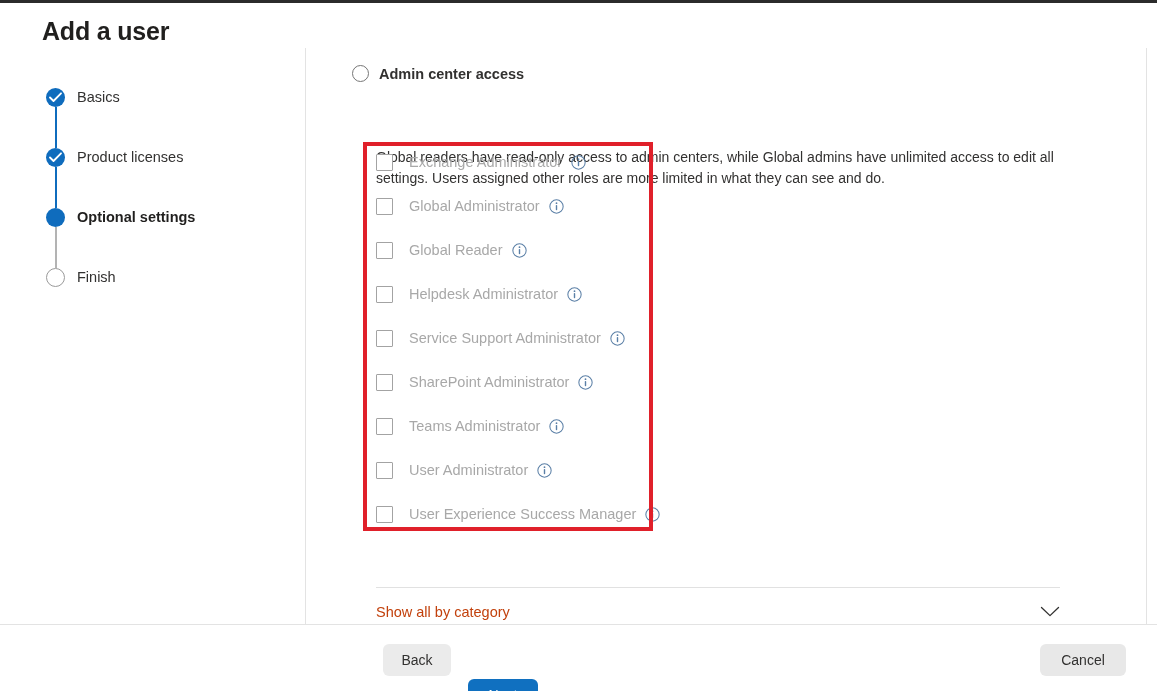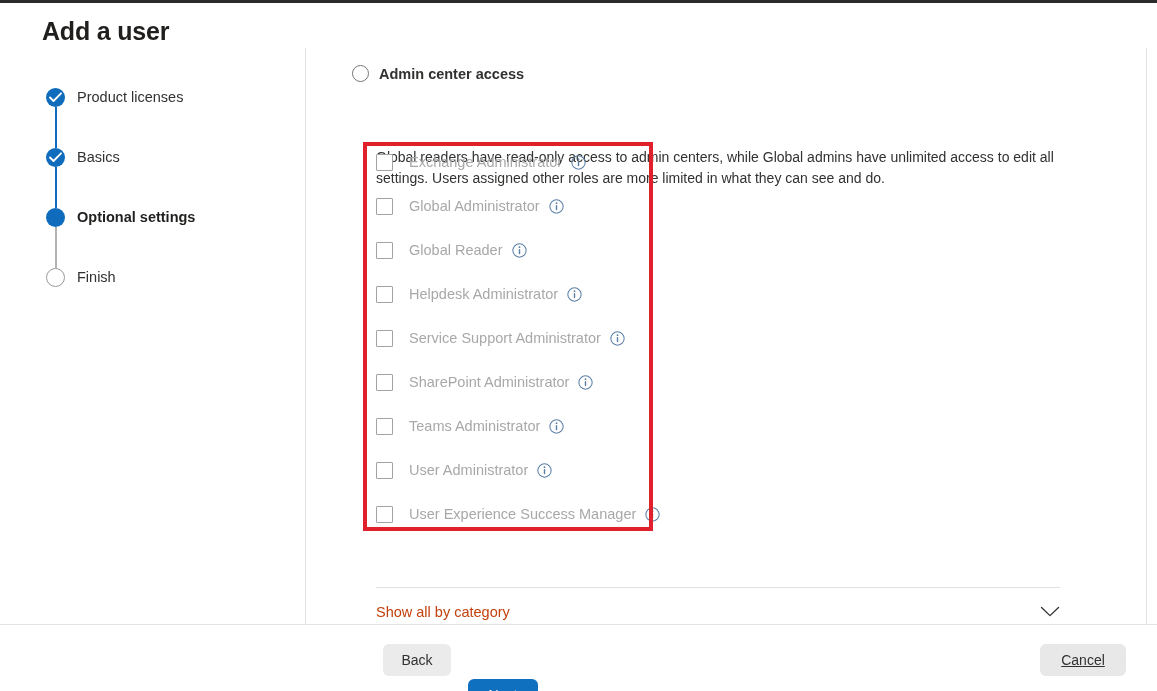--- a/index.html
+++ b/index.html
@@ -206,21 +206,21 @@
   .btn-back {
     left: 383px; top: 18px; min-width: 68px;
     background: #ebebeb; color: #323130;
   }
   .btn-next {
     left: 468px; top: 18px; min-width: 70px;
     background: #1070c0; color: #ffffff; margin-top: 35px;
   }
   .btn-cancel {
     left: 1040px; top: 18px; min-width: 86px;
-    background: #e8e8e8; color: #323130; text-decoration: underline;
+    background: #e8e8e8; color: #323130;
   }
 </style>
 </head>
 <body>
 
 <div class="top-strip"></div>
 
 <div class="panel-header">
   <div class="panel-title">Add a user</div>
 </div>
@@ -232,31 +232,31 @@
 
   <div class="stepper">
 
     <div class="step">
       <div class="step-marker done">
         <svg width="13" height="11" viewBox="0 0 13 11" xmlns="http://www.w3.org/2000/svg">
           <path d="M1 5.5 L4.5 9 L12 1.3" stroke="#ffffff" stroke-width="1.8" fill="none" stroke-linecap="round" stroke-linejoin="round"></path>
         </svg>
       </div>
       <div class="step-line filled"></div>
-      <div class="step-label">Product licenses</div>
+      <div class="step-label">Basics</div>
     </div>
 
     <div class="step">
       <div class="step-marker done">
         <svg width="13" height="11" viewBox="0 0 13 11" xmlns="http://www.w3.org/2000/svg">
           <path d="M1 5.5 L4.5 9 L12 1.3" stroke="#ffffff" stroke-width="1.8" fill="none" stroke-linecap="round" stroke-linejoin="round"></path>
         </svg>
       </div>
       <div class="step-line filled"></div>
-      <div class="step-label">Basics</div>
+      <div class="step-label">Product licenses</div>
     </div>
 
     <div class="step">
       <div class="step-marker active"></div>
       <div class="step-line empty"></div>
       <div class="step-label current">Optional settings</div>
     </div>
 
     <div class="step">
       <div class="step-marker pending"></div>

